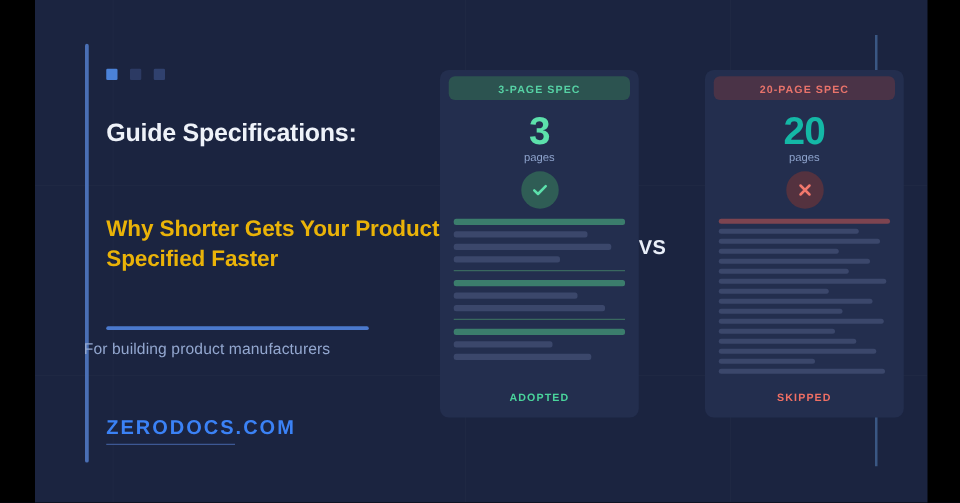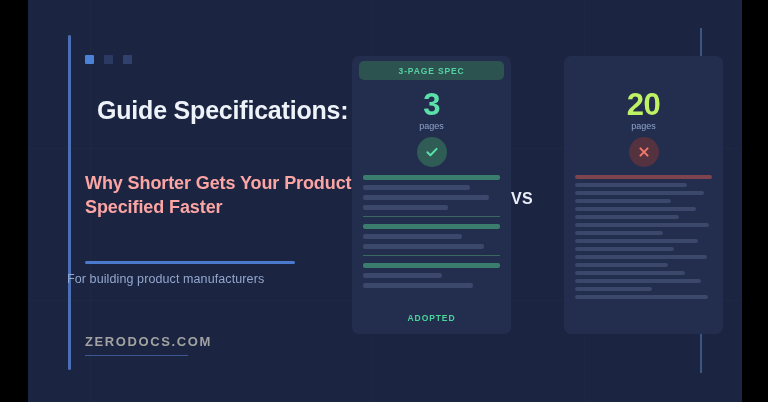--- a/index.html
+++ b/index.html
@@ -71,37 +71,36 @@
   }
   .sq.s1 { background: #4b82d8; }
   .sq.s2 { background: #2c3a63; }
   .sq.s3 { background: #30416e; }
 
   .headline {
     position: absolute;
     left: 57px;
     top: 95px;
     width: 300px;
-    font-size: 25px;
+    font-size: 20px;
     font-weight: bold;
     line-height: 1.24;
     color: #eef2f9;
     letter-spacing: -0.2px;
-    margin-left: 12px;
   }
 
   .subhead {
     position: absolute;
     left: 57px;
     top: 172px;
     width: 300px;
     font-size: 18px;
     font-weight: bold;
     line-height: 1.33;
-    color: #fca5a5;
+    color: #eab308;
     letter-spacing: -0.1px;
   }
 
   .rule-blue {
     position: absolute;
     left: 57px;
     top: 261px;
     width: 210px;
     height: 3px;
     background: #4b79cd;
@@ -114,23 +113,23 @@
     top: 272px;
     font-size: 12.5px;
     color: #93a7cf;
     letter-spacing: 0.1px;
   }
 
   .brand {
     position: absolute;
     left: 57px;
     top: 334px;
-    font-size: 13px;
-    font-weight: bold;
-    color: #a3a3a3;
+    font-size: 16px;
+    font-weight: bold;
+    color: #3b82f6;
     letter-spacing: 1.6px;
   }
   .brand-rule {
     position: absolute;
     left: 57px;
     top: 355px;
     width: 103px;
     height: 1px;
     background: #3d5894;
   }
@@ -187,21 +186,21 @@
     position: absolute;
     left: 0; right: 0;
     top: 33px;
     text-align: center;
     font-size: 31px;
     font-weight: bold;
     line-height: 1;
     letter-spacing: -0.5px;
   }
   .card.left  .big-number { color: #5ce0ab; }
-  .card.right .big-number { color: #bef264; }
+  .card.right .big-number { color: #14b8a6; }
 
   .pages-label {
     position: absolute;
     left: 0; right: 0;
     top: 65px;
     text-align: center;
     font-size: 9px;
     color: #8ea3cc;
   }
 
@@ -323,20 +322,21 @@
           <div class="ln gray" style="width: 58%;"></div>
           <div class="ln gray" style="width: 80%;"></div>
         </div>
 
       <div class="card-footer">ADOPTED</div>
     </div>
 
     <div class="vs-badge">VS</div>
 
     <div class="card right">
+      <div class="card-header">20-PAGE SPEC</div>
 
       <div class="big-number">20</div>
       <div class="pages-label">pages</div>
 
       <div class="status-circle">
         <svg width="16" height="16" viewBox="0 0 16 16">
           <path d="M4.4 4.4 L11.6 11.6 M11.6 4.4 L4.4 11.6" fill="none" stroke="#f2786c" stroke-width="2" stroke-linecap="round"></path>
         </svg>
       </div>
 
@@ -352,16 +352,17 @@
           <div class="ln gray" style="width: 90%;"></div>
           <div class="ln gray" style="width: 72%;"></div>
           <div class="ln gray" style="width: 96%;"></div>
           <div class="ln gray" style="width: 68%;"></div>
           <div class="ln gray" style="width: 80%;"></div>
           <div class="ln gray" style="width: 92%;"></div>
           <div class="ln gray" style="width: 56%;"></div>
           <div class="ln gray" style="width: 97%;"></div>
         </div>
 
+      <div class="card-footer">SKIPPED</div>
     </div>
 
   </div>
 </div>
 
 </body></html>

